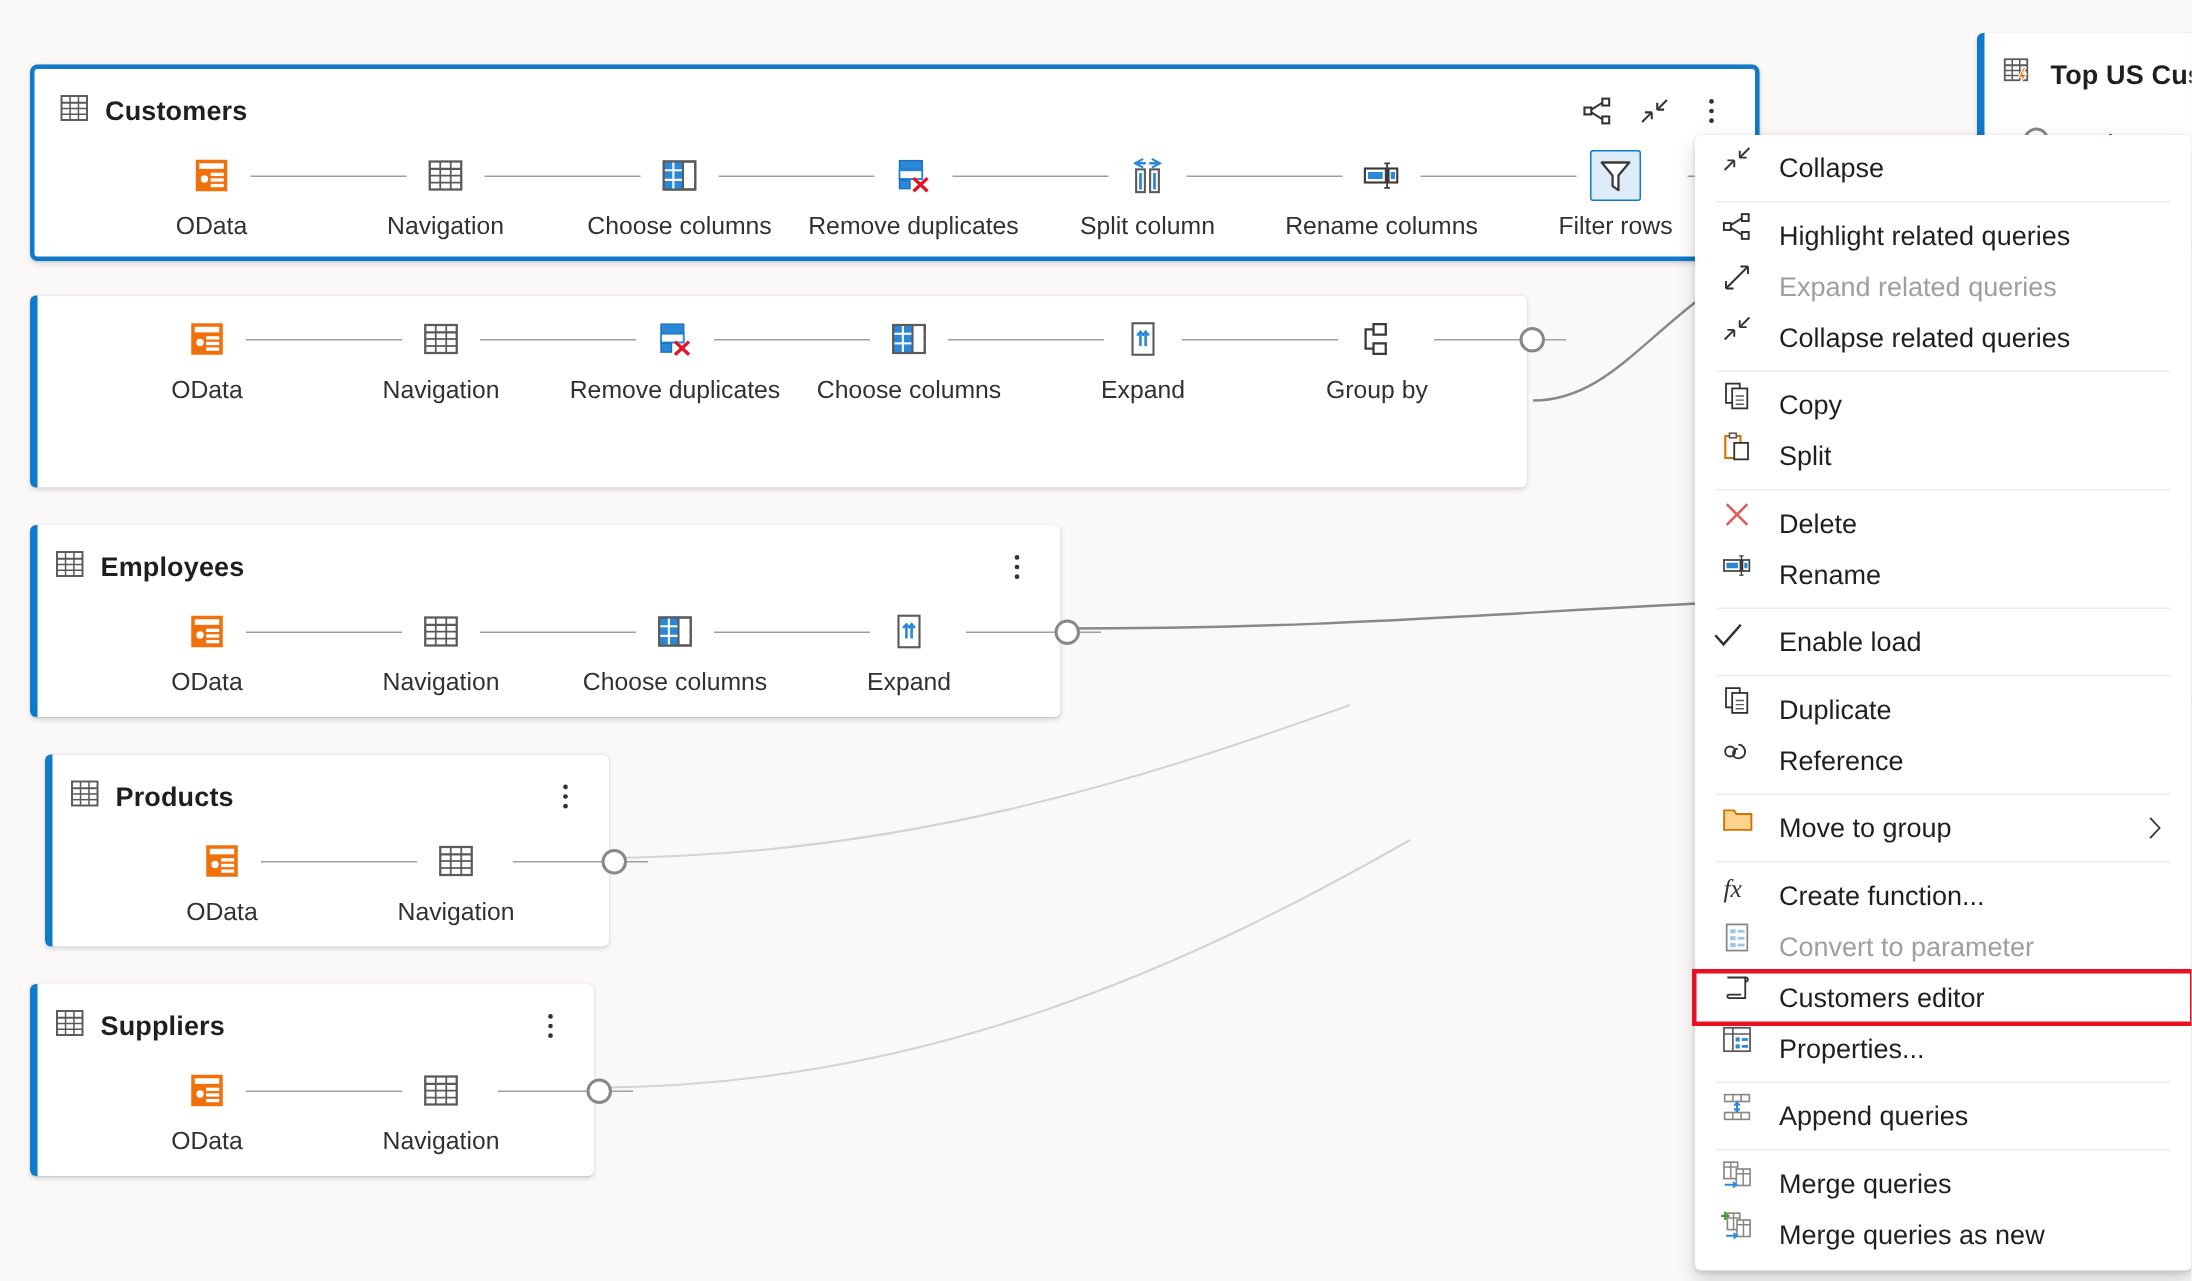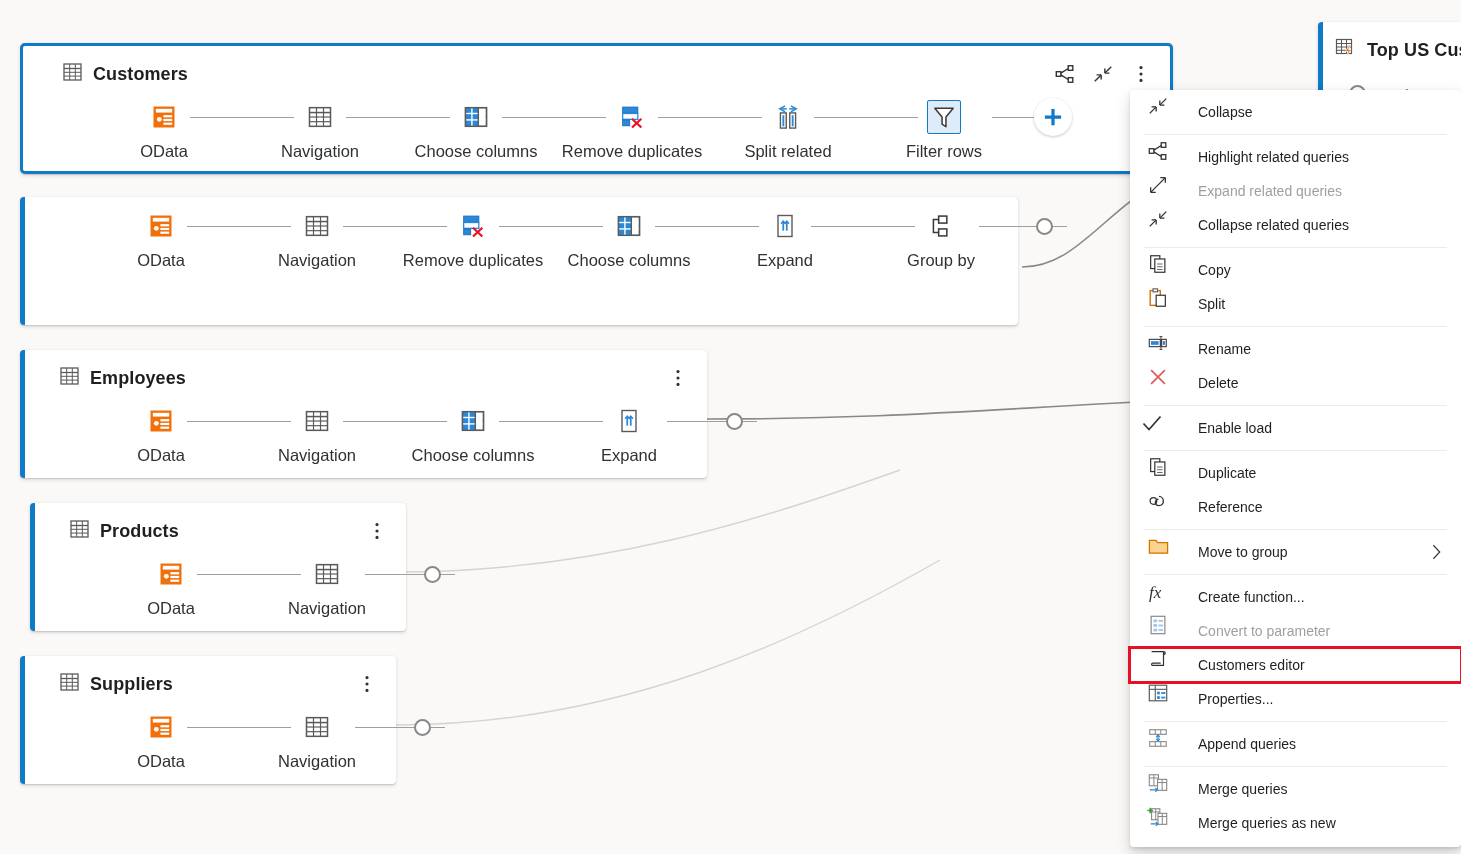--- a/index.html
+++ b/index.html
@@ -27,21 +27,20 @@
     z-index: 1;
   }
 
   
   .card {
     position: absolute;
     background: #ffffff;
     border-radius: 4px;
     box-shadow: 0 1.6px 3.6px rgba(0,0,0,.13), 0 .3px .9px rgba(0,0,0,.10);
     z-index: 2;
-    padding-left: 23px;
   }
   .card .accent {
     position: absolute;
     left: 0; top: 0; bottom: 0;
     width: 5px;
     background: #0f7ac8;
     border-top-left-radius: 4px;
     border-bottom-left-radius: 4px;
   }
   .card.selected {
@@ -180,25 +179,24 @@
   }
   .menu-item.disabled { cursor: default; }
   .mi-icon {
     width: 56px;
     min-width: 56px;
     height: 34px;
     display: flex;
     justify-content: center;
   }
   .mi-label {
-    font-size: 14px;
+    font-size: 18px;
     color: #201f1e;
     white-space: nowrap;
     line-height: 1;
-    margin-left: 12px;
   }
   .menu-item.disabled .mi-label { color: #a19f9d; }
   .mi-chevron {
     margin-left: auto;
     display: flex;
     align-items: center;
     padding-right: 6px;
   }
   .menu-sep {
     height: 1px;
@@ -372,25 +370,38 @@
             <path d="M9.5 2.5 L5 5 L9.5 7.5" fill="none" stroke="#2b88d8" stroke-width="1.3"></path>
             <line x1="5" y1="5" x2="11" y2="5" stroke="#2b88d8" stroke-width="1.3"></line>
             <path d="M14.5 2.5 L19 5 L14.5 7.5" fill="none" stroke="#2b88d8" stroke-width="1.3"></path>
             <line x1="13" y1="5" x2="19" y2="5" stroke="#2b88d8" stroke-width="1.3"></line>
             <rect x="5.5" y="8.5" width="5" height="13" fill="#ffffff" stroke="#5a5a5a" stroke-width="1.2"></rect>
             <rect x="13.5" y="8.5" width="5" height="13" fill="#ffffff" stroke="#5a5a5a" stroke-width="1.2"></rect>
             <line x1="8" y1="10.5" x2="8" y2="20" stroke="#2b88d8" stroke-width="1.6"></line>
             <line x1="16" y1="10.5" x2="16" y2="20" stroke="#2b88d8" stroke-width="1.6"></line>
           </svg>
         </div>
-        <div class="step-label">Split related</div>
-      </div>
-      <div class="connector-line">
-          <i></i>
-        </div>
+        <div class="step-label">Split column</div>
+      </div>
+      <div class="connector-line">
+          <i></i>
+        </div>
+      <div class="step">
+        <div class="step-icon-wrap">
+          <svg width="28" height="28" viewBox="0 0 24 24">
+            <rect x="2.5" y="8" width="12" height="8" fill="#ffffff" stroke="#3b3a39" stroke-width="1.2"></rect>
+            <rect x="4.3" y="10" width="8.4" height="4" fill="#2b88d8"></rect>
+            <rect x="16" y="8" width="5" height="8" fill="#ffffff" stroke="#3b3a39" stroke-width="1.2"></rect>
+            <rect x="17.3" y="10" width="2.4" height="4" fill="#2b88d8"></rect>
+            <path d="M15.2 5 L15.2 19" stroke="#3b3a39" stroke-width="1"></path>
+            <path d="M13.6 5 L16.8 5 M13.6 19 L16.8 19" stroke="#3b3a39" stroke-width="1"></path>
+          </svg>
+        </div>
+        <div class="step-label">Rename columns</div>
+      </div>
       <div class="connector-line">
           <i></i>
         </div>
       <div class="step selected">
         <div class="step-icon-wrap">
           <svg width="26" height="26" viewBox="0 0 24 24">
             <path d="M3.5 4 L20.5 4 L13.8 12 L13.8 21 L10.2 18.5 L10.2 12 Z" fill="#ffffff" stroke="#3b3a39" stroke-width="1.4" stroke-linejoin="round"></path>
           </svg>
         </div>
         <div class="step-label">Filter rows</div>
@@ -803,38 +814,38 @@
         </svg>
       </span>
       <span class="mi-label">Split</span>
     </div>
 
     <div class="menu-sep"></div>
 
     <div class="menu-item">
       <span class="mi-icon">
         <svg width="22" height="22" viewBox="0 0 24 24">
+          <path d="M4.5 4.5 L19.5 19.5 M19.5 4.5 L4.5 19.5" stroke="#e05c5c" stroke-width="1.9" fill="none"></path>
+        </svg>
+      </span>
+      <span class="mi-label">Delete</span>
+    </div>
+
+    <div class="menu-item">
+      <span class="mi-icon">
+        <svg width="22" height="22" viewBox="0 0 24 24">
           <rect x="2.5" y="8" width="12" height="8" fill="#ffffff" stroke="#3b3a39" stroke-width="1.2"></rect>
           <rect x="4.3" y="10" width="8.4" height="4" fill="#2b88d8"></rect>
           <rect x="16" y="8" width="5" height="8" fill="#ffffff" stroke="#3b3a39" stroke-width="1.2"></rect>
           <rect x="17.3" y="10" width="2.4" height="4" fill="#2b88d8"></rect>
           <path d="M15.2 5 L15.2 19" stroke="#3b3a39" stroke-width="1"></path>
           <path d="M13.6 5 L16.8 5 M13.6 19 L16.8 19" stroke="#3b3a39" stroke-width="1"></path>
         </svg>
       </span>
       <span class="mi-label">Rename</span>
-    </div>
-
-    <div class="menu-item">
-      <span class="mi-icon">
-        <svg width="22" height="22" viewBox="0 0 24 24">
-          <path d="M4.5 4.5 L19.5 19.5 M19.5 4.5 L4.5 19.5" stroke="#e05c5c" stroke-width="1.9" fill="none"></path>
-        </svg>
-      </span>
-      <span class="mi-label">Delete</span>
     </div>
 
     <div class="menu-sep"></div>
 
     <div class="menu-item">
       <span class="mi-icon" style="justify-content:flex-start; padding-left:10px;">
         <svg width="24" height="24" viewBox="0 0 24 24">
           <path d="M3.5 12.5 L9 18.5 L20.5 5.5" fill="none" stroke="#323130" stroke-width="1.7"></path>
         </svg>
       </span>

